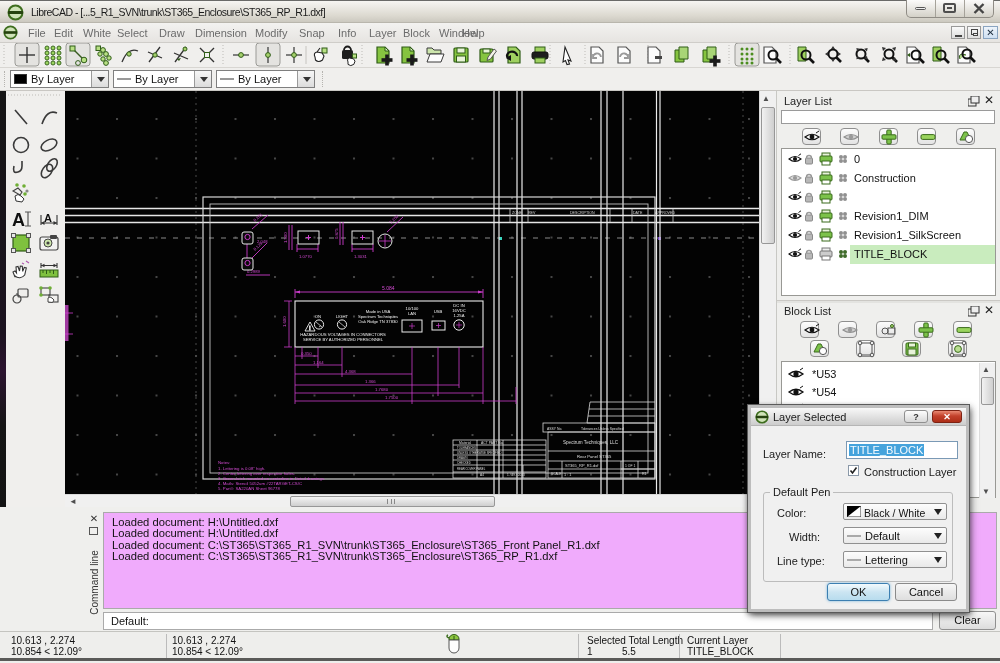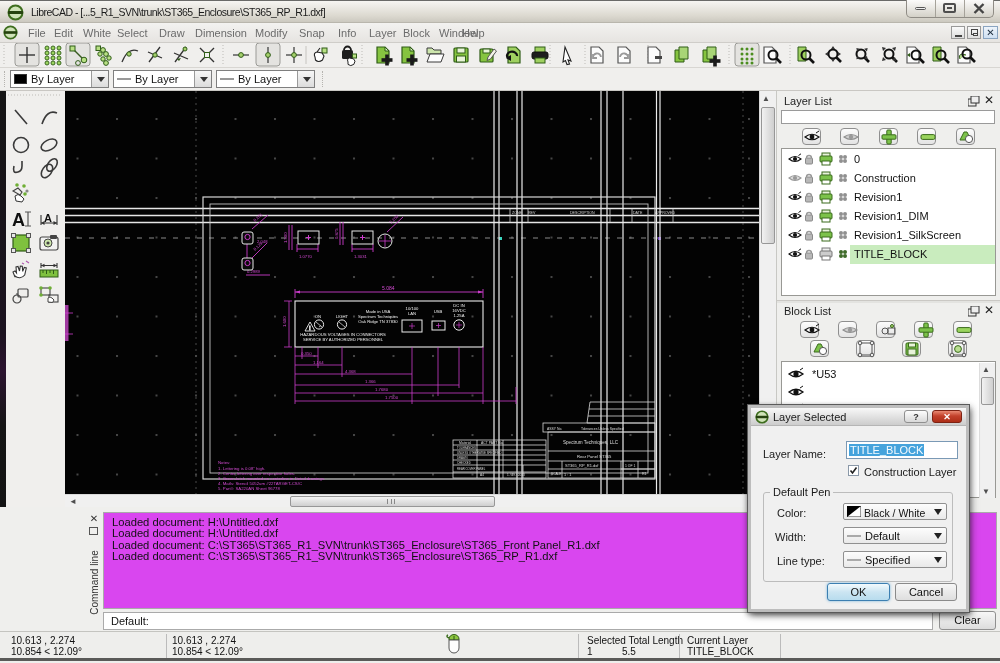--- a/index.html
+++ b/index.html
@@ -42,21 +42,21 @@
 #dlg{left:748px;top:405px;width:221px;height:207px;background:#f0f0f0;border:3px solid #bdbdbd;outline:1px solid #5a5a5a;box-shadow:2px 3px 7px rgba(20,20,20,.65),-1px 2px 5px rgba(20,20,20,.4);}
 #dlgtitle{position:absolute;left:0;top:0;width:100%;height:18px;background:linear-gradient(#f8f8f8,#ccc);border-bottom:1px solid #b5b5b5}
 .dbtn{position:absolute;top:2px;width:24px;height:13px;border-radius:3px;font-size:9px;text-align:center;line-height:13px}
 .dcombo{position:absolute;height:17px;background:linear-gradient(#fdfdfd,#e9e9e9);border:1px solid #909090;border-radius:2px;font-size:11px;color:#111}
 .dcombo .arr{position:absolute;right:0;top:0;width:16px;height:15px}
 .dcombo .arr:after{content:"";position:absolute;left:4px;top:5px;border:4.5px solid transparent;border-top:6px solid #222}
 .dlbl{position:absolute;font-size:11px;color:#1a1a1a}
 .pbtn{position:absolute;width:63px;height:18px;background:linear-gradient(#f6f6f6,#dedede);border:1px solid #8a8a8a;border-radius:3px;font-size:11px;color:#111;text-align:center;line-height:16px}
 
 #cmddock{left:0px;top:507px;width:1000px;height:124px;background:#efefed}
-#cmdwhite{left:103px;top:512px;width:894px;height:97px;background:#d946ef;border:1px solid #aaa}
+#cmdwhite{left:103px;top:512px;width:894px;height:97px;background:#f0abfc;border:1px solid #aaa}
 .cmdline{position:absolute;left:8px;font-size:11.2px;color:#111;white-space:pre}
 #cmdinput{left:103px;top:612px;width:830px;height:18px;background:#fff;border:1px solid #aaa;font-size:11px;color:#111}
 #clearbtn{left:939px;top:611px;width:57px;height:19px;background:linear-gradient(#f7f7f7,#dcdcdc);border:1px solid #909090;border-radius:3px;font-size:11px;color:#111;text-align:center;line-height:17px}
 
 #statusbar{left:0;top:631px;width:1000px;height:32px;background:#eeeeec;border-top:1px solid #c4c4c0}
 .st{position:absolute;font-size:10px;color:#111}
 .stsep{position:absolute;top:634px;width:1px;height:24px;background:#bbb}
 #botline{left:0;top:658px;width:1000px;height:3px;background:#5a5a58}
 </style>
 </head>
@@ -738,23 +738,20 @@
           <circle cx="3" cy="2" r="3.6" fill="#fff" stroke="#555"></circle>
         </g>
     </svg>
 
     <div class="listbox" style="left:4px;top:57px;width:215px;height:148px">
       <div class="lrow" style="top:1px">
           <span style="position:absolute;left:72px;top:3px">0</span>
         </div>
       <div class="lrow" style="top:20px">
           <span style="position:absolute;left:72px;top:3px">Construction</span>
-        </div>
-      <div class="lrow" style="top:39px">
-          <span style="position:absolute;left:72px;top:3px">Revision1</span>
         </div>
       <div class="lrow" style="top:58px">
           <span style="position:absolute;left:72px;top:3px">Revision1_DIM</span>
         </div>
       <div class="lrow" style="top:77px">
           <span style="position:absolute;left:72px;top:3px">Revision1_SilkScreen</span>
         </div>
       <div class="lrow" style="top:96px">
           <div style="position:absolute;left:68px;top:0;right:0;height:19px;background:#c9ecbe"></div>
           <span style="position:absolute;left:72px;top:3px">TITLE_BLOCK</span>
@@ -888,20 +885,23 @@
           <circle cx="6" cy="-6" r="1.8" fill="#eee" stroke="#555"></circle>
           <circle cx="-6" cy="6" r="1.8" fill="#eee" stroke="#555"></circle>
           <circle cx="6" cy="6" r="1.8" fill="#eee" stroke="#555"></circle>
         </g>
     </svg>
 
     <div class="listbox" style="left:4px;top:270px;width:215px;height:137px">
       <div class="lrow" style="top:3px">
           <span style="position:absolute;left:30px;top:3px">*U53</span>
         </div>
+      <div class="lrow" style="top:21px">
+          <span style="position:absolute;left:30px;top:3px">*U54</span>
+        </div>
       <div class="lrow" style="top:39px">
           <span style="position:absolute;left:30px;top:3px">*U55</span>
         </div>
       <svg class="ab" style="left:0;top:0" width="30" height="60" viewBox="0 0 30 60">
         <g id="beye">
             <path d="M7 12 Q14 6.5 21 12 Q14 17.5 7 12 Z" fill="#fff" stroke="#111" stroke-width="1.3"></path>
             <circle cx="14" cy="12" r="2.6" fill="#111"></circle>
             <path d="M18 8 l3 -2" stroke="#111"></path>
           </g>
         <use href="#beye" y="18"></use>
@@ -981,28 +981,28 @@
     <div class="dlbl" style="left:19px;top:78px;background:#f0f0f0;padding:0 3px">Default Pen</div>
     <div class="dlbl" style="left:26px;top:99px">Color:</div>
     <div class="dcombo" style="left:92px;top:95px;width:104px">
       <svg class="ab" style="left:3px;top:2px" width="14" height="11" viewBox="0 0 14 11">
           <rect x="0" y="0" width="14" height="11" fill="#fff" stroke="#333"></rect>
           <path d="M0 0 L14 0 L0 11 Z" fill="#000"></path>
         </svg>
       <span style="position:absolute;left:20px;top:3px;font-size:10.5px">Black / White</span>
         <div class="arr"></div>
     </div>
-    <div class="dlbl" style="left:24px;top:123px">Width:</div>
+    <div class="dlbl" style="left:38px;top:123px">Width:</div>
     <div class="dcombo" style="left:92px;top:119px;width:104px">
       <div class="ab" style="left:3px;top:7px;width:14px;height:2px;background:#aaa"></div>
       <span style="position:absolute;left:21px;top:2px">Default</span>
         <div class="arr"></div>
     </div>
     <div class="dlbl" style="left:26px;top:147px">Line type:</div>
     <div class="dcombo" style="left:92px;top:143px;width:104px">
       <div class="ab" style="left:3px;top:7px;width:14px;height:2px;background:#aaa"></div>
-      <span style="position:absolute;left:21px;top:2px">Specified</span>
+      <span style="position:absolute;left:21px;top:2px">Lettering</span>
         <div class="arr"></div>
     </div>
     <div class="pbtn" style="left:76px;top:175px;background:linear-gradient(#f2fafd,#cce5f2 50%,#b8dcee);border-color:#3c7fb1;box-shadow:0 0 3px #7ab8de">OK</div>
     <div class="pbtn" style="left:144px;top:175px;width:62px">Cancel</div>
   </div>
 </div>
 
 </body></html>

